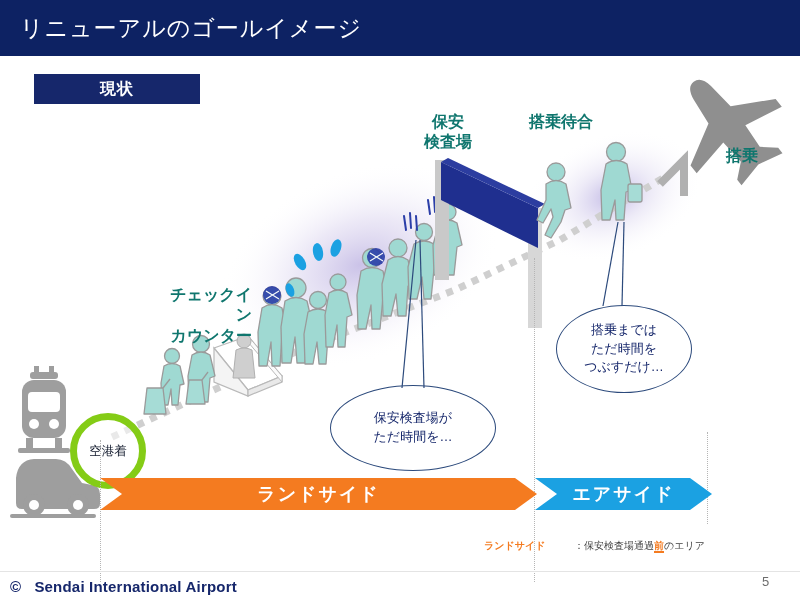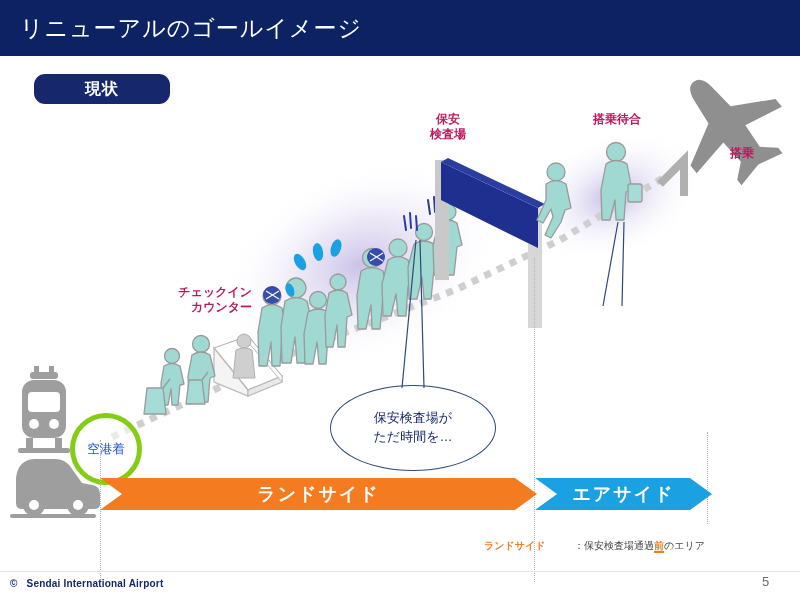--- a/index.html
+++ b/index.html
@@ -30,54 +30,53 @@
     font-size: 23px;
     font-weight: normal;
     color: #ffffff;
     letter-spacing: 1px;
     white-space: nowrap;
   }
   
   #status-badge {
     position: absolute;
     left: 34px; top: 74px;
-    width: 136px; height: 30px;
+    width: 166px; height: 30px;
     background: #16276b;
     display: flex;
     align-items: center;
     justify-content: center;
-    border-radius: 11px;
   }
   #status-badge-label {
     color: #ffffff;
     font-size: 16px;
     font-weight: bold;
     letter-spacing: 1px;
   }
   
   .stage-label {
     position: absolute;
-    color: #be185d;
-    font-size: 12px;
+    color: #0f766e;
+    font-size: 16px;
     font-weight: bold;
     line-height: 1.28;
     text-align: center;
     white-space: pre-line;
   }
   #label-checkin { left: 156px; top: 285px; width: 96px; text-align: right; }
   #label-security { left: 408px; top: 112px; width: 80px; }
-  #label-lounge   { left: 572px; top: 112px; width: 90px; text-align: center; }
+  #label-lounge   { left: 516px; top: 112px; width: 90px; text-align: center; }
   #label-board    { left: 714px; top: 146px; width: 56px; }
   #label-arrive {
     position: absolute;
     left: 70px; top: 413px;
     width: 62px; height: 62px;
-    border: 5px solid #84cc16;
+    border: 7px solid #84cc16;
     border-radius: 50%;
-    color: #1d4ed8;
+    color: #0f172a;
     font-size: 12.5px;
     display: flex;
     align-items: center;
     justify-content: center;
     background: rgba(255,255,255,0.55);
   }
   
   .guide {
     position: absolute;
     width: 0;
@@ -138,21 +137,21 @@
     align-items: center;
     justify-content: center;
     white-space: pre-line;
   }
   #bubble-congestion { left: 330px; top: 385px; width: 164px; height: 84px; }
   #bubble-waiting    { left: 556px; top: 305px; width: 134px; height: 86px; }
   
   #footer-copy {
     position: absolute;
     left: 10px; top: 578px;
-    font-size: 10px;
+    font-size: 15px;
     font-weight: bold;
     color: #16276b;
     letter-spacing: 0.2px;
   }
   #page-number {
     position: absolute;
     left: 762px; top: 574px;
     font-size: 13px;
     color: #6d6d6d;
   }
@@ -333,20 +332,23 @@
   <div class="stage-label" id="label-checkin">チェックイン
 カウンター</div>
   <div class="stage-label" id="label-security">保安
 検査場</div>
   <div class="stage-label" id="label-lounge">搭乗待合</div>
   <div class="stage-label" id="label-board">搭乗</div>
   <div id="label-arrive">空港着</div>
 
   <div class="bubble" id="bubble-congestion">保安検査場が
 ただ時間を…</div>
+  <div class="bubble" id="bubble-waiting">搭乗までは
+ただ時間を
+つぶすだけ…</div>
 
   <svg class="art" width="800" height="600" viewBox="0 0 800 600">
     <g fill="none" stroke="#2c4a7c" stroke-width="1.2">
       <path d="M402 388 L416 240"></path>
       <path d="M424 388 L420 240"></path>
       <path d="M603 306 L618 222"></path>
       <path d="M622 306 L624 222"></path>
     </g>
   </svg>
 

